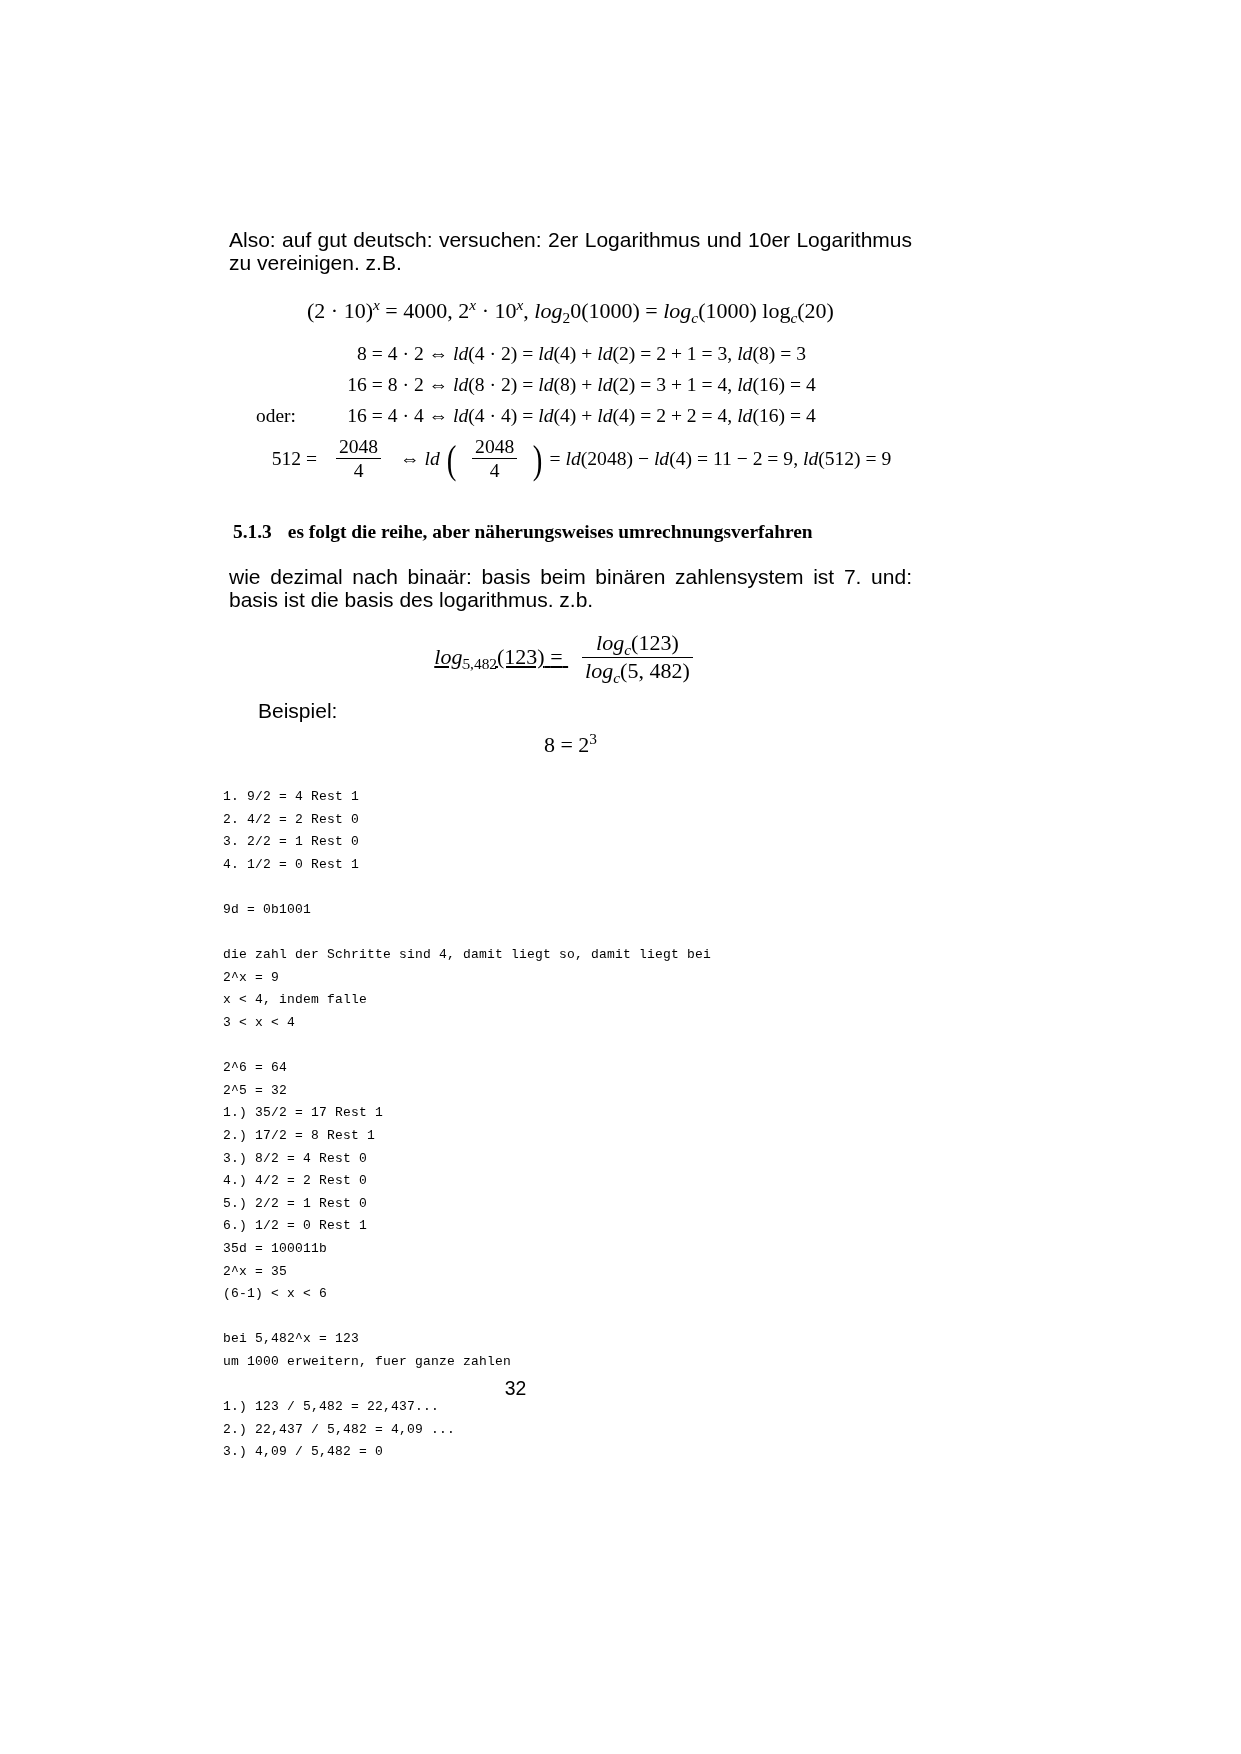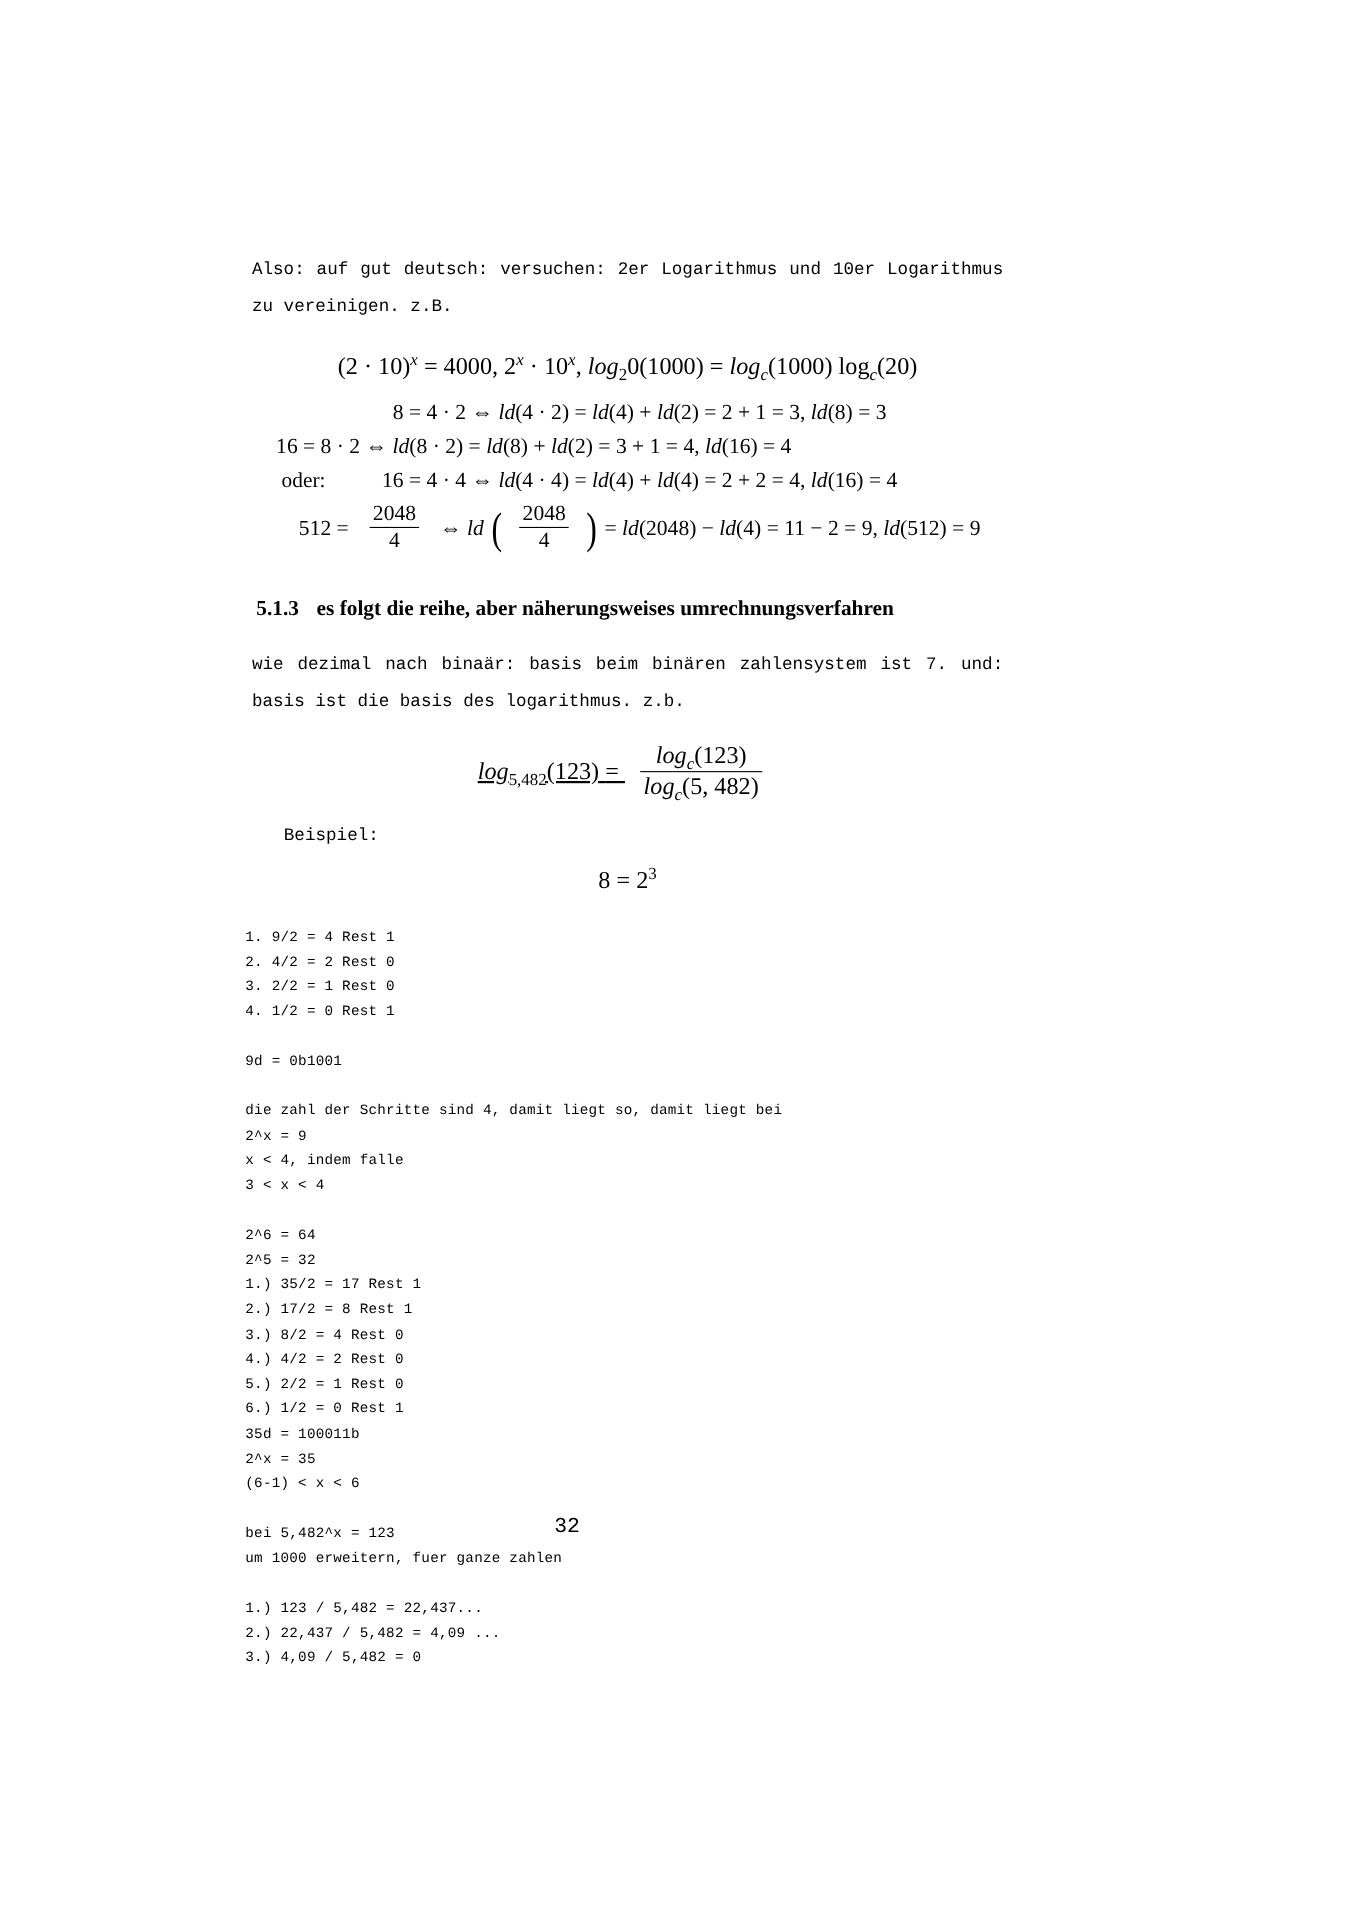--- a/index.html
+++ b/index.html
@@ -24,23 +24,23 @@
   }
   .content {
     position: absolute;
     left: 229px;
     top: 228px;
     width: 683px;
   }
 
   
   .para {
-    font-family: Liberation Mono, monospace;
-    font-size: 16px;
-    line-height: 34px;
+    font-family: Liberation Sans, sans-serif;
+    font-size: 21px;
+    line-height: 23px;
     text-align: justify;
     margin: 0;
   }
   .para.j { text-align: justify; text-align-last: left; }
 
   
   .heading {
     font-family: "Liberation Serif", serif;
     font-weight: bold;
     font-size: 19.4px;
@@ -149,21 +149,21 @@
     letter-spacing: 0.2px;
   }
 
   
   .folio {
     position: absolute;
     left: 0;
     top: 1377px;
     width: 1031px;
     text-align: center;
-    font-family: Liberation Mono, monospace;
+    font-family: Liberation Sans, sans-serif;
     font-size: 19.4px;
   }
 
   .sp-8 { height: 8px; }
   .sp-12 { height: 12px; }
   .sp-14 { height: 14px; }
   .sp-16 { height: 16px; }
   .sp-20 { height: 20px; }
   .sp-22 { height: 22px; }
   .sp-26 { height: 26px; }
@@ -184,21 +184,21 @@
     </div>
 
     <div class="sp-12"></div>
 
     <div class="eqgroup">
 
       <div class="eqline" style="text-align:center;">
         <span class="eqline-inner" style="margin-left:22px;"><span class="mn">8</span> <span class="op">=</span> <span class="mn">4</span> <span class="op">·</span> <span class="mn">2</span> <span class="op">⇔</span> <span class="mi">ld</span><span class="mn">(4</span> <span class="op">·</span> <span class="mn">2)</span> <span class="op">=</span> <span class="mi">ld</span><span class="mn">(4)</span> <span class="op">+</span> <span class="mi">ld</span><span class="mn">(2)</span> <span class="op">=</span> <span class="mn">2</span> <span class="op">+</span> <span class="mn">1</span> <span class="op">=</span> <span class="mn">3,</span> <span class="mi">ld</span><span class="mn">(8)</span> <span class="op">=</span> <span class="mn">3</span></span>
       </div>
 
-      <div class="eqline" style="text-align:left;">
+      <div class="eqline" style="text-align:center;">
         <span class="eqline-inner" style="margin-left:22px;"><span class="mn">16</span> <span class="op">=</span> <span class="mn">8</span> <span class="op">·</span> <span class="mn">2</span> <span class="op">⇔</span> <span class="mi">ld</span><span class="mn">(8</span> <span class="op">·</span> <span class="mn">2)</span> <span class="op">=</span> <span class="mi">ld</span><span class="mn">(8)</span> <span class="op">+</span> <span class="mi">ld</span><span class="mn">(2)</span> <span class="op">=</span> <span class="mn">3</span> <span class="op">+</span> <span class="mn">1</span> <span class="op">=</span> <span class="mn">4,</span> <span class="mi">ld</span><span class="mn">(16)</span> <span class="op">=</span> <span class="mn">4</span></span>
       </div>
 
       <div class="eqline" style="text-align:center; position:relative;">
         <span class="oder-label">oder:</span>
         <span class="eqline-inner" style="margin-left:22px;"><span class="mn">16</span> <span class="op">=</span> <span class="mn">4</span> <span class="op">·</span> <span class="mn">4</span> <span class="op">⇔</span> <span class="mi">ld</span><span class="mn">(4</span> <span class="op">·</span> <span class="mn">4)</span> <span class="op">=</span> <span class="mi">ld</span><span class="mn">(4)</span> <span class="op">+</span> <span class="mi">ld</span><span class="mn">(4)</span> <span class="op">=</span> <span class="mn">2</span> <span class="op">+</span> <span class="mn">2</span> <span class="op">=</span> <span class="mn">4,</span> <span class="mi">ld</span><span class="mn">(16)</span> <span class="op">=</span> <span class="mn">4</span></span>
       </div>
 
       <div class="eqline" style="text-align:center; line-height:52px; margin-top:2px;">
         <span class="eqline-inner" style="margin-left:22px;"><span class="mn">512</span> <span class="op">=</span> <span class="frac"><span class="num-part">2048</span><span class="den-part">4</span></span> <span class="op">⇔</span> <span class="mi">ld</span> <span class="paren-big">(</span><span class="frac"><span class="num-part">2048</span><span class="den-part">4</span></span><span class="paren-big">)</span> <span class="op">=</span> <span class="mi">ld</span><span class="mn">(2048)</span> <span class="op">−</span> <span class="mi">ld</span><span class="mn">(4)</span> <span class="op">=</span> <span class="mn">11</span> <span class="op">−</span> <span class="mn">2</span> <span class="op">=</span> <span class="mn">9,</span> <span class="mi">ld</span><span class="mn">(512)</span> <span class="op">=</span> <span class="mn">9</span></span>

